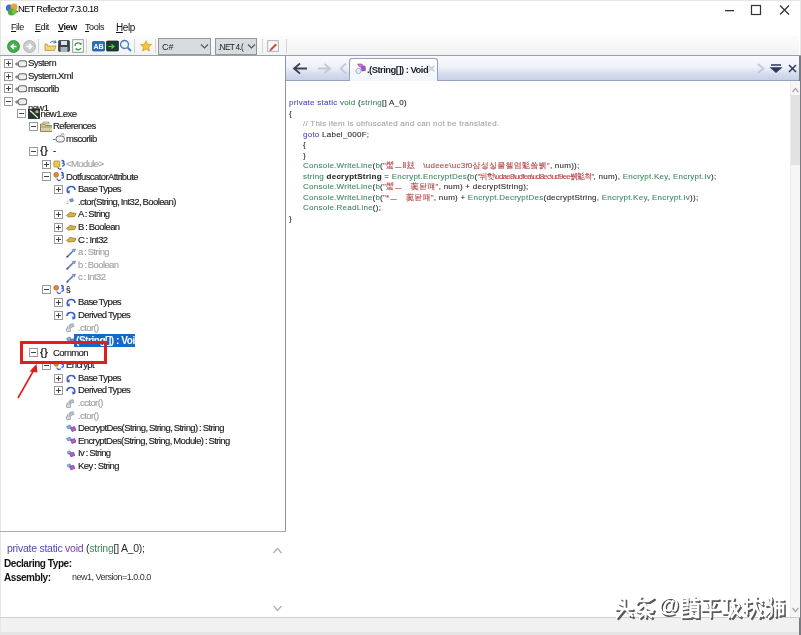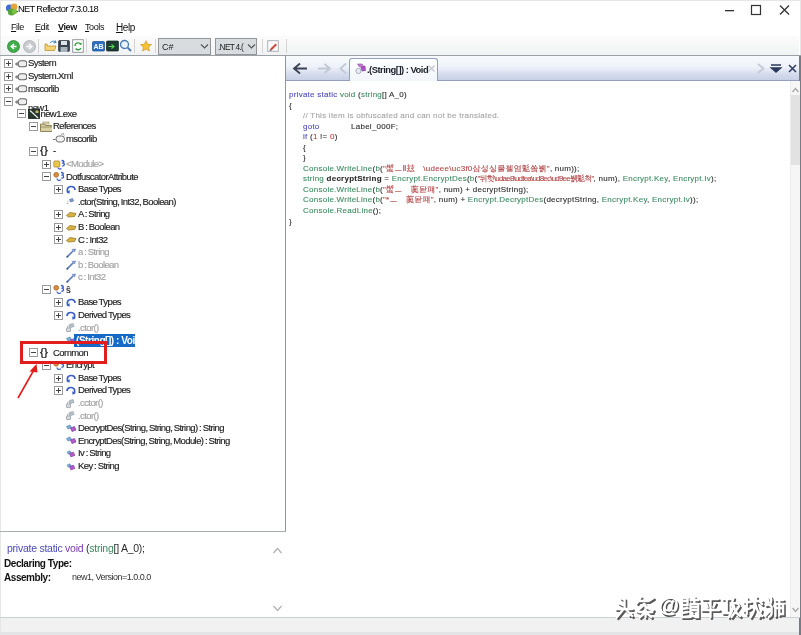--- a/index.html
+++ b/index.html
@@ -105,26 +105,25 @@
   </svg>
 <div class="ab nw" style="left:367px;top:64px;font-size:9.4px;color:#20232e;font-weight:bold;letter-spacing:-0.5px">.(String[]) : Void</div>
 <svg class="ab" style="left:427px;top:64px" width="10" height="10" viewBox="0 0 10 10">
     <path d="M1.5 1.5 L7.5 7.5 M7.5 1.5 L1.5 7.5" stroke="#c3c9d4" stroke-width="1.3"></path>
   </svg>
 <svg class="ab" style="left:756px;top:62px" width="42" height="13" viewBox="0 0 42 13">
     <path d="M2 2 L7.5 6.5 L2 11" stroke="#c3c9d6" stroke-width="1.8" fill="none"></path>
     <path d="M15 3 H25 M15.5 6 L20 10 L24.5 6 Z" stroke="#2c3a5e" fill="#2c3a5e" stroke-width="1.6"></path>
     <path d="M33 3 L40 10 M40 3 L33 10" stroke="#2c3a5e" stroke-width="1.5"></path>
   </svg>
-<div class="ab" style="left:289px;top:90px;font-size:8px;line-height:10.55px;letter-spacing:0.25px;-webkit-text-stroke:0.1px currentColor">
+<div class="ab" style="left:289px;top:98px;font-size:8px;line-height:10.55px;letter-spacing:0.25px;-webkit-text-stroke:0.1px currentColor">
 <div class="nw" style="padding-left:0px"><span style="color:#4a4ab8;">private static </span><span style="color:#3d8b60;">void</span><span style="color:#2b2b2b;"> (</span><span style="color:#3d8b60;">string</span><span style="color:#2b2b2b;">[] A_0)</span></div>
 <div class="nw" style="padding-left:0px"><span style="color:#2b2b2b;">{</span></div>
 <div class="nw" style="padding-left:14px"><span style="color:#a3a3a3;">// This item is obfuscated and can not be translated.</span></div>
-<div class="nw" style="padding-left:14px"><span style="color:#4a4ab8;">goto</span><span style="color:#2b2b2b;margin-left:29px;"> Label_000F;</span></div>
-<div class="nw" style="padding-left:14px"><span style="color:#4a4ab8;">if</span><span style="color:#2b2b2b;"> (</span><span style="color:#c04040;">1</span><span style="color:#2b2b2b;"> != </span><span style="color:#c04040;">0</span><span style="color:#2b2b2b;">)</span></div>
+<div class="nw" style="padding-left:14px"><span style="color:#4a4ab8;">goto</span><span style="color:#2b2b2b;"> Label_000F;</span></div>
 <div class="nw" style="padding-left:14px"><span style="color:#2b2b2b;">{</span></div>
 <div class="nw" style="padding-left:14px"><span style="color:#2b2b2b;">}</span></div>
 <div class="nw" style="padding-left:14px"><span style="color:#3d8b60;">Console.WriteLine</span><span style="color:#2b2b2b;">(</span><span style="color:#3d8b60;">b</span><span style="color:#2b2b2b;">(</span><span style="color:#b24545;">"蟴ㅡⅡ玆　\udeee\uc3f0삼성싱쿨첼염鬽쏰뷁"</span><span style="color:#2b2b2b;">, num));</span></div>
 <div class="nw" style="padding-left:14px"><span style="color:#3d8b60;">string</span><span style="color:#2b2b2b;"> </span><span style="color:#2b2b2b;font-weight:bold;">decryptString</span><span style="color:#2b2b2b;"> = </span><span style="color:#3d8b60;">Encrypt.EncryptDes</span><span style="color:#2b2b2b;">(</span><span style="color:#3d8b60;">b</span><span style="color:#2b2b2b;">(</span><span style="color:#b24545;letter-spacing:-0.8px;">"뒤헛\udae8\udfea\ud8ec\ud9ee뷁鬽척"</span><span style="color:#2b2b2b;">, num), </span><span style="color:#3d8b60;">Encrypt.Key</span><span style="color:#2b2b2b;">, </span><span style="color:#3d8b60;">Encrypt.Iv</span><span style="color:#2b2b2b;">);</span></div>
 <div class="nw" style="padding-left:14px"><span style="color:#3d8b60;">Console.WriteLine</span><span style="color:#2b2b2b;">(</span><span style="color:#3d8b60;">b</span><span style="color:#2b2b2b;">(</span><span style="color:#b24545;">"蟴ㅡ　薁돧퍠"</span><span style="color:#2b2b2b;">, num) + decryptString);</span></div>
 <div class="nw" style="padding-left:14px"><span style="color:#3d8b60;">Console.WriteLine</span><span style="color:#2b2b2b;">(</span><span style="color:#3d8b60;">b</span><span style="color:#2b2b2b;">(</span><span style="color:#b24545;">"*ㅡ　薁돧퍠"</span><span style="color:#2b2b2b;">, num) + </span><span style="color:#3d8b60;">Encrypt.DecryptDes</span><span style="color:#2b2b2b;">(decryptString, </span><span style="color:#3d8b60;">Encrypt.Key</span><span style="color:#2b2b2b;">, </span><span style="color:#3d8b60;">Encrypt.Iv</span><span style="color:#2b2b2b;">));</span></div>
 <div class="nw" style="padding-left:14px"><span style="color:#3d8b60;">Console.ReadLine</span><span style="color:#2b2b2b;">();</span></div>
 <div class="nw" style="padding-left:0px"><span style="color:#2b2b2b;">}</span></div>
 </div>
 <div class="ab" style="left:790px;top:81px;width:10px;height:536px;background:#f6f6f6;border-left:1px solid #ededed;"></div>

